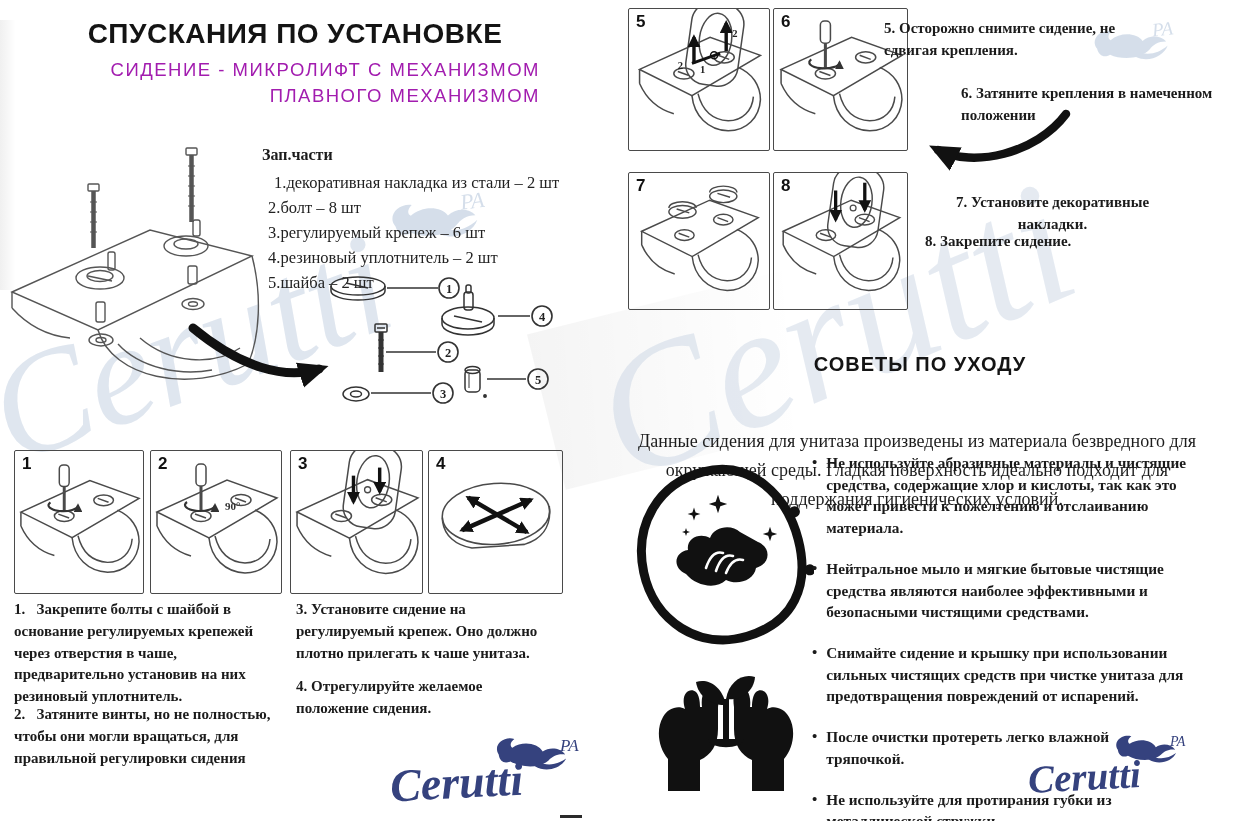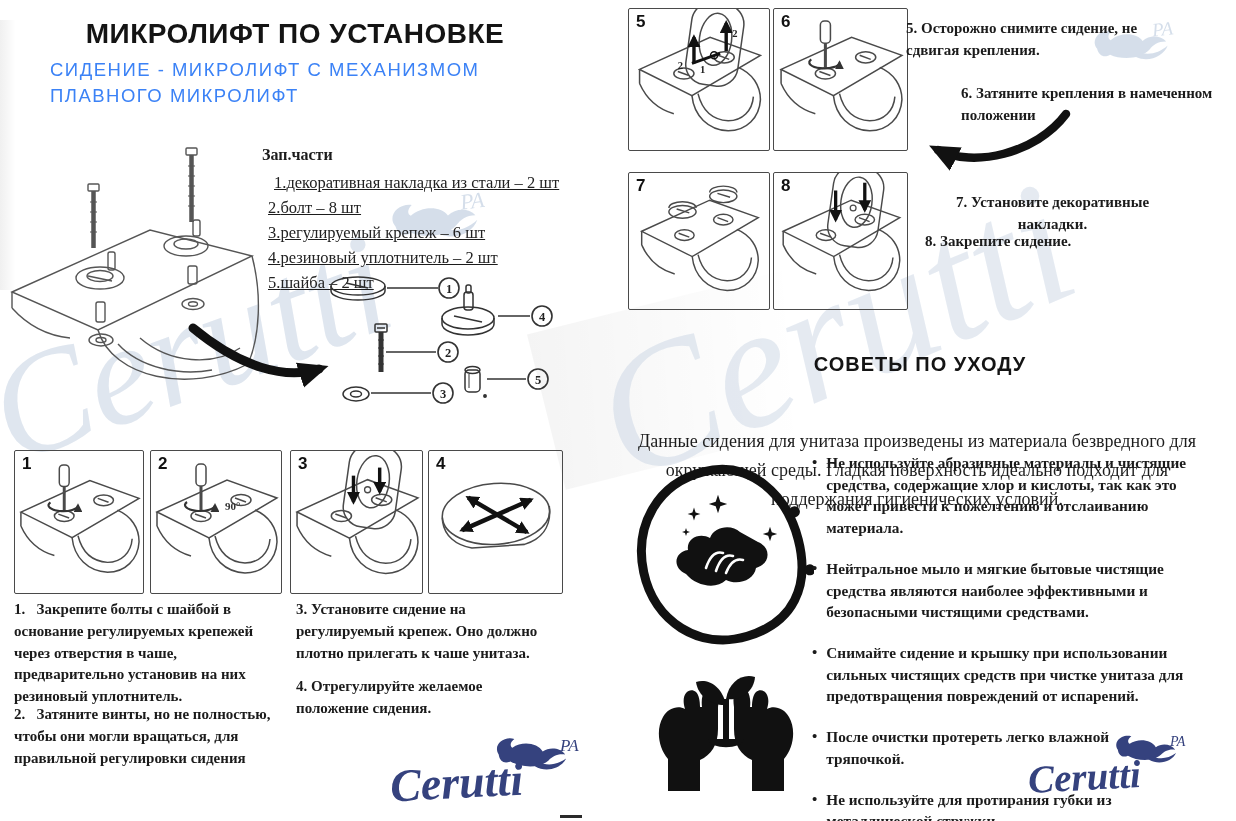--- a/index.html
+++ b/index.html
@@ -1,21 +1,21 @@
 <!DOCTYPE html>
 <html><head>
 <meta charset="utf-8">
 <style>
   html,body{margin:0;padding:0;background:#e8e8e8;}
   .page{position:relative;width:1236px;height:821px;background:#ffffff;overflow:hidden;
         font-family:"Liberation Serif",serif;color:#1c1c1c;}
   .abs{position:absolute;}
   .sans{font-family:"Liberation Sans",sans-serif;}
   .title{font-weight:bold;font-size:28px;letter-spacing:.5px;color:#141414;text-align:center;}
-  .subtitle{font-size:18.5px;letter-spacing:1.5px;color:#3b82f6;text-align:left;line-height:1.35;}
+  .subtitle{font-size:18.5px;letter-spacing:1.5px;color:#a21caf;text-align:right;line-height:1.35;}
   .parts-head{font-weight:bold;font-size:16px;}
   .parts-item{font-size:16.5px;line-height:25px;color:#222;}
   .instr{font-weight:bold;font-size:15px;line-height:1.45;color:#1b1b1b;}
   .boxframe{border:1.6px solid #4a4a4a;border-radius:2px;background:transparent;}
   .boxnum{font-family:"Liberation Sans",sans-serif;font-weight:bold;font-size:17px;color:#111;}
   .care-head{font-family:"Liberation Sans",sans-serif;font-weight:bold;font-size:20px;
              letter-spacing:1px;text-align:center;color:#141414;}
   .care-intro{font-size:18px;line-height:1.6;text-align:center;color:#1d1d1d;margin-top:36px;}
   .bullets{display:flex;flex-direction:column;gap:19px;}
   .bullet{display:flex;gap:9px;font-weight:bold;font-size:15.3px;line-height:1.42;color:#1b1b1b;}
@@ -83,23 +83,23 @@
       </svg>
     <span class="logo-suffix abs" style="left:78px;top:-2px;font-size:22px;color:#cbd7e6;">PA</span>
   </div>
   <div class="abs" style="left:1088px;top:24px;color:#cbd7e6;opacity:.8;transform:rotate(-6deg);">
     <svg width="82" height="46" viewBox="0 0 80 45">
         <use href="#g-bird"></use>
       </svg>
     <span class="logo-suffix abs" style="left:66px;top:-2px;font-size:19px;color:#cbd7e6;">PA</span>
   </div>
 
-  <div class="abs sans title" style="left:50px;top:18px;width:490px;">МИКРОЛИФТ ПО УСТАНОВКЕ</div>
+  <div class="abs sans title" style="left:50px;top:18px;width:490px;">СПУСКАНИЯ ПО УСТАНОВКЕ</div>
   <div class="abs sans subtitle" style="left:50px;top:58px;width:490px;">СИДЕНИЕ - МИКРОЛИФТ С МЕХАНИЗМОМ</div>
-  <div class="abs sans subtitle" style="left:50px;top:84px;width:490px;">ПЛАВНОГО МИКРОЛИФТ</div>
+  <div class="abs sans subtitle" style="left:50px;top:84px;width:490px;">ПЛАВНОГО МЕХАНИЗМОМ</div>
 
   <svg class="abs" style="left:0;top:132px;" width="270" height="310" viewBox="0 0 270 310">
     <g fill="none" stroke="#555" stroke-width="1.4">
       <polygon points="12,160 150,98 252,124 98,198"></polygon>
       <path d="M12,160 L12,176 M12,176 C30,196 50,204 70,206"></path>
       <path d="M98,198 C112,246 190,262 248,232"></path>
       <path d="M252,124 C262,162 260,204 248,232"></path>
       <path d="M140,206 C170,232 214,234 240,216"></path>
       <path d="M118,212 C140,236 180,244 212,238"></path>
 
@@ -124,21 +124,21 @@
       <ellipse cx="101" cy="208" rx="12" ry="6"></ellipse>
       <ellipse cx="101" cy="208" rx="5" ry="2.5"></ellipse>
     </g>
   </svg>
 
   <svg class="abs" style="left:185px;top:322px;" width="155" height="72" viewBox="0 0 155 72">
     <path d="M8,6 C55,45 100,58 134,47" fill="none" stroke="#111" stroke-width="9" stroke-linecap="round" marker-end="url(#mkA)"></path>
   </svg>
 
   <div class="abs parts-head" style="left:262px;top:146px;">Зап.части</div>
-  <div class="abs" style="left:268px;top:170px;width:320px;text-decoration:underline;">
+  <div class="abs" style="left:268px;top:170px;width:320px;">
     <div class="parts-item" style="padding-left:6px;">
       <span>1.</span><span>декоративная накладка из стали – 2 шт</span></div>
     <div class="parts-item">
       <span>2.</span><span>болт – 8 шт</span></div>
     <div class="parts-item">
       <span>3.</span><span>регулируемый крепеж – 6 шт</span></div>
     <div class="parts-item">
       <span>4.</span><span>резиновый уплотнитель – 2 шт</span></div>
     <div class="parts-item">
       <span>5.</span><span>шайба – 2 шт</span></div>
@@ -291,21 +291,21 @@
     <div class="abs boxnum" style="left:7px;top:3px;">8</div>
     <svg width="100%" height="100%" viewBox="0 0 130 140">
       <use href="#g-lid"></use>
         <use href="#g-toilet"></use>
       <circle cx="78" cy="36" r="3" fill="none" stroke="#4a4a4a" stroke-width="1.3"></circle>
       <path d="M60,18 L60,48" stroke="#111" stroke-width="3.4" marker-end="url(#mkS)"></path>
       <path d="M90,10 L90,38" stroke="#111" stroke-width="3.4" marker-end="url(#mkS)"></path>
     </svg>
   </div>
 
-  <div class="abs instr" style="left:906px;top:18px;width:255px;">
+  <div class="abs instr" style="left:884px;top:18px;width:255px;">
     <span>5.</span>
     <span>Осторожно снимите сидение, не сдвигая крепления.</span>
   </div>
   <div class="abs instr" style="left:925px;top:83px;width:255px;margin-left:36px;">
     <span>6.</span>
     <span>Затяните крепления в намеченном положении</span>
   </div>
   <svg class="abs" style="left:918px;top:106px;" width="155" height="70" viewBox="0 0 155 70">
     <path d="M148,8 C118,48 55,62 20,44" fill="none" stroke="#111" stroke-width="8.5" stroke-linecap="round" marker-end="url(#mkA)"></path>
   </svg>

